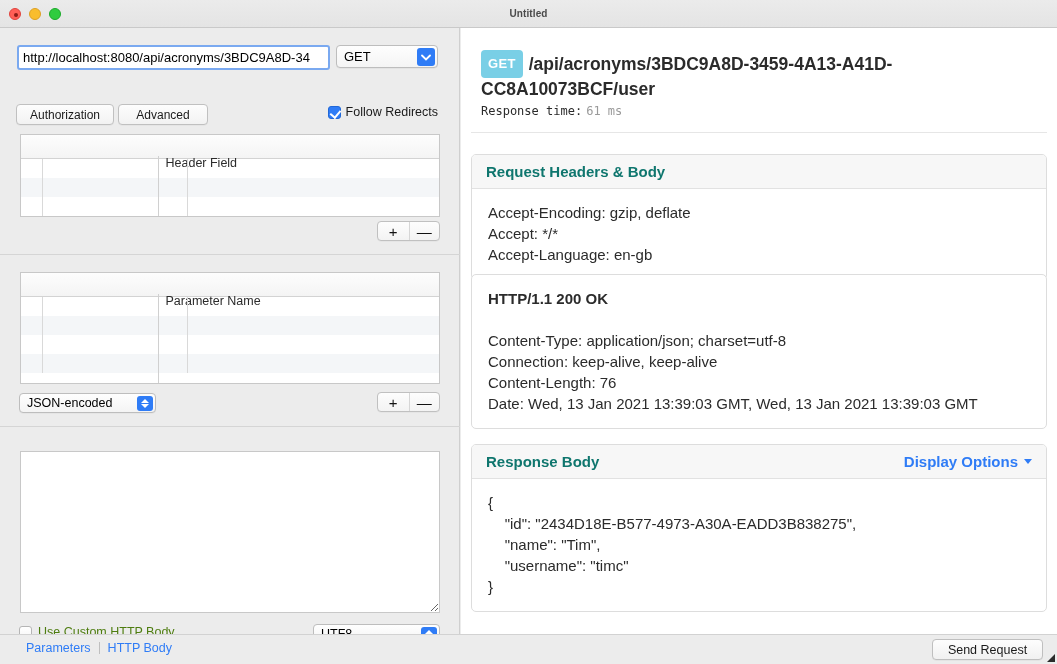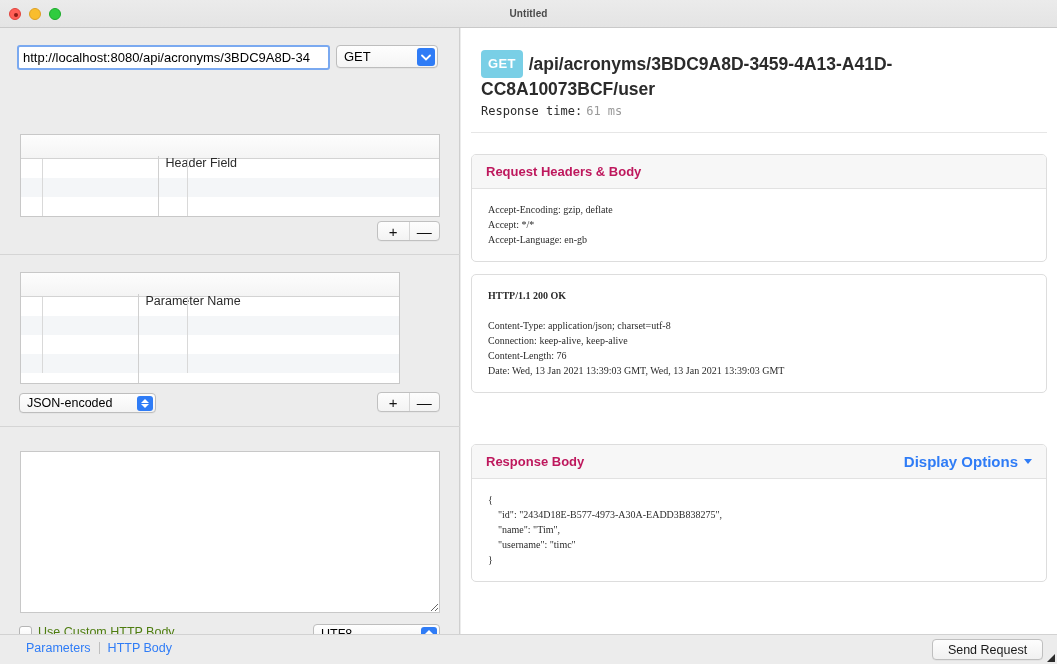--- a/index.html
+++ b/index.html
@@ -121,21 +121,21 @@
   .follow-wrap .txt { font-size: 12.5px; color: #1a1a1a; }
 
   
   .tbl-wrap {
     position: absolute;
     background: #fff;
     border: 1px solid #c8c8c8;
     overflow: hidden;
   }
   #headers-tbl { left: 20px; top: 106px; width: 420px; height: 83px; }
-  #params-tbl  { left: 20px; top: 244px; width: 380px; height: 112px; }
+  #params-tbl  { left: 20px; top: 244px; width: 420px; height: 112px; }
   .thead {
     display: flex; height: 24px;
     background: linear-gradient(#fdfdfd,#f4f4f4);
     border-bottom: 1px solid #d3d3d3;
     align-items: center;
     flex-direction: column;
   }
   .th {
     font-size: 12.5px; color: #2b2b2b;
     padding-left: 7px;
@@ -280,28 +280,28 @@
     overflow: hidden;
   }
   .card-head {
     height: 34px;
     background: #f7f7f7;
     border-bottom: 1px solid #e2e2e2;
     display: flex; align-items: center;
     padding: 0 14px;
   }
   .card-title {
-    font-size: 13px; font-weight: bold; color: #be185d;
+    font-size: 15px; font-weight: bold; color: #0f766e;
   }
   .card-body {
     padding: 13px 16px 14px 16px;
-    font-family: Liberation Serif, serif;
-    font-size: 10px;
+    font-family: Liberation Sans, sans-serif;
+    font-size: 15px;
     color: #2b2b2b;
-    line-height: 15px;
+    line-height: 21px;
     white-space: pre;
   }
   .card-body .bold { font-weight: bold; }
   #card-req  { top: 126px; }
   #card-resp { top: 246px; }
   #card-body { top: 416px; }
 
   .disp-opts {
     margin-left: auto;
     display: flex; align-items: center; gap: 6px;
@@ -336,20 +336,28 @@
       <div class="method-pop">
         <span class="lbl">GET</span>
         <span class="pop-btn">
           <svg width="10" height="7" viewBox="0 0 10 7">
               <path d="M1 1.5 L5 5.5 L9 1.5" stroke="#fff" stroke-width="1.8" fill="none" stroke-linecap="round"></path>
             </svg>
         </span>
       </div>
     </div>
 
+    <div class="btn-row">
+      <div class="pill-btn" id="btn-auth">Authorization</div>
+      <div class="pill-btn" id="btn-adv">Advanced</div>
+      <div class="follow-wrap">
+        <span class="chk on"></span>
+        <span class="txt">Follow Redirects</span>
+      </div>
+    </div>
 
     <div class="tbl-wrap" id="headers-tbl">
       <div class="thead">
         <div class="th first col-chk"></div>
         <div class="th col-name">Header Field</div>
         <div class="th col-val">Header Value</div>
       </div>
       <div class="tb-row">
         <div class="td first col-chk"></div>
         <div class="td col-name"></div>

